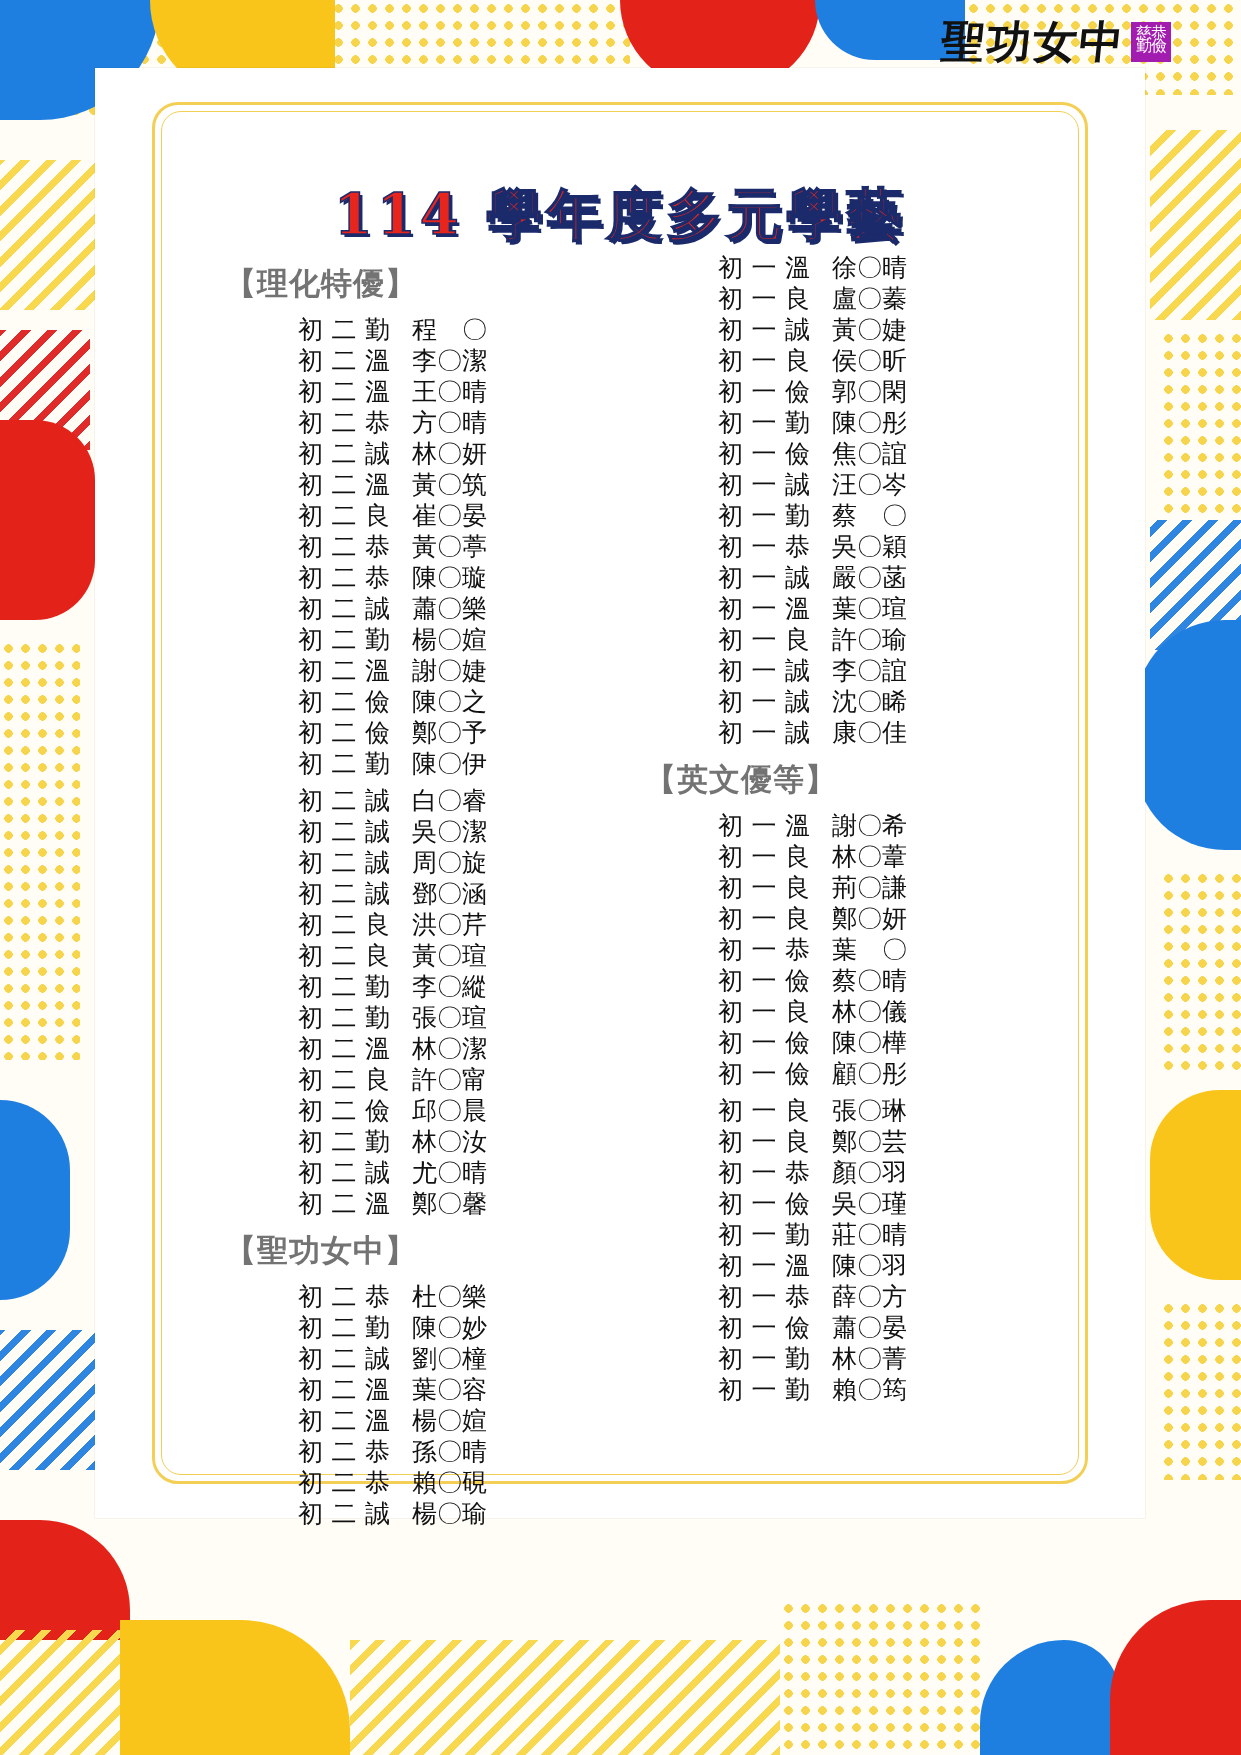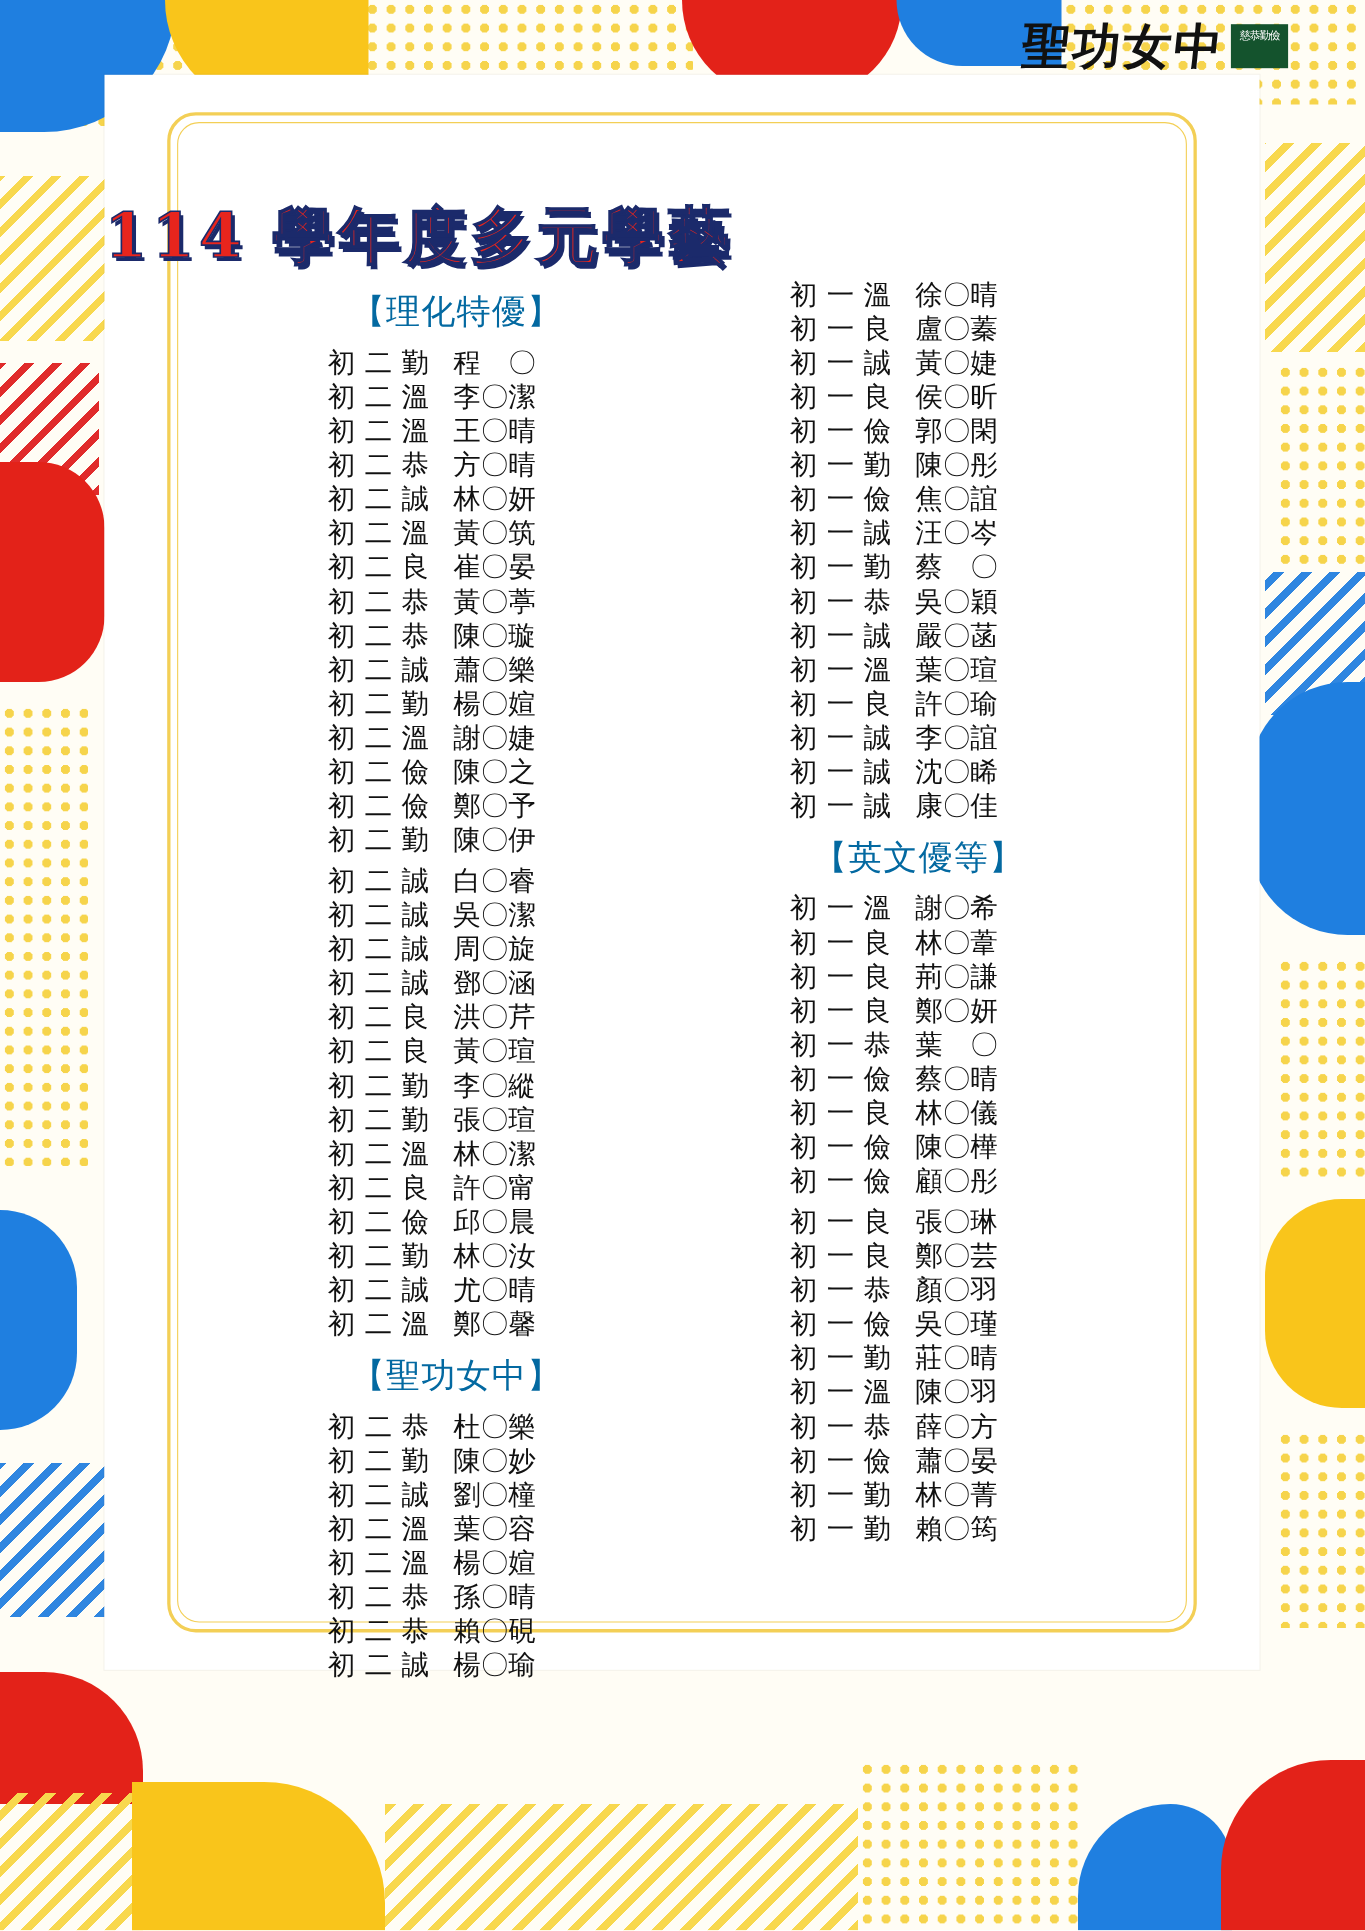--- a/index.html
+++ b/index.html
@@ -77,38 +77,39 @@
   #logo-text {
     font-family: "DejaVu Serif", serif;
     font-weight: bold;
     font-size: 44px;
     letter-spacing: 2px;
     color: #111111;
     transform: skewX(-6deg);
   }
   #logo-seal {
     margin-left: 6px;
-    width: 52px;
+    width: 40px;
     height: 40px;
-    background: #14532d;
+    background: #a21caf;
     color: #ffffff;
-    font-size: 10px;
+    font-size: 16px;
     line-height: 13px;
     padding: 4px 2px;
     box-sizing: border-box;
     text-align: center;
     font-family: "DejaVu Serif", serif;
     letter-spacing: -1px;
   }
 
   
   #title {
     position: absolute;
     left: 0; right: 0;
     top: 110px;
+    text-align: center;
     font-family: "DejaVu Serif", serif;
     font-weight: bold;
     font-size: 56px;
     color: #e8251d;
     letter-spacing: 4px;
     -webkit-text-stroke: 1.5px #1b2a6b;
     text-shadow: 3px 3px 0 #1b2a6b;
   }
 
   
@@ -117,25 +118,24 @@
     left: 130px;
     top: 185px;
     width: 800px;
     display: flex;
     justify-content: space-between;
   }
   .column { width: 380px; }
 
   .section { margin-bottom: 6px; }
   .section-title {
-    text-align: center;
     font-family: "DejaVu Serif", serif;
-    font-weight: normal;
+    font-weight: bold;
     font-size: 31px;
-    color: #0369a1;
+    color: #737373;
     letter-spacing: 1px;
     margin: 10px 0 10px 0;
   }
   .name-row {
     display: flex;
     justify-content: center;
     align-items: center;
     font-family: "DejaVu Serif", serif;
     font-size: 25px;
     color: #111111;

